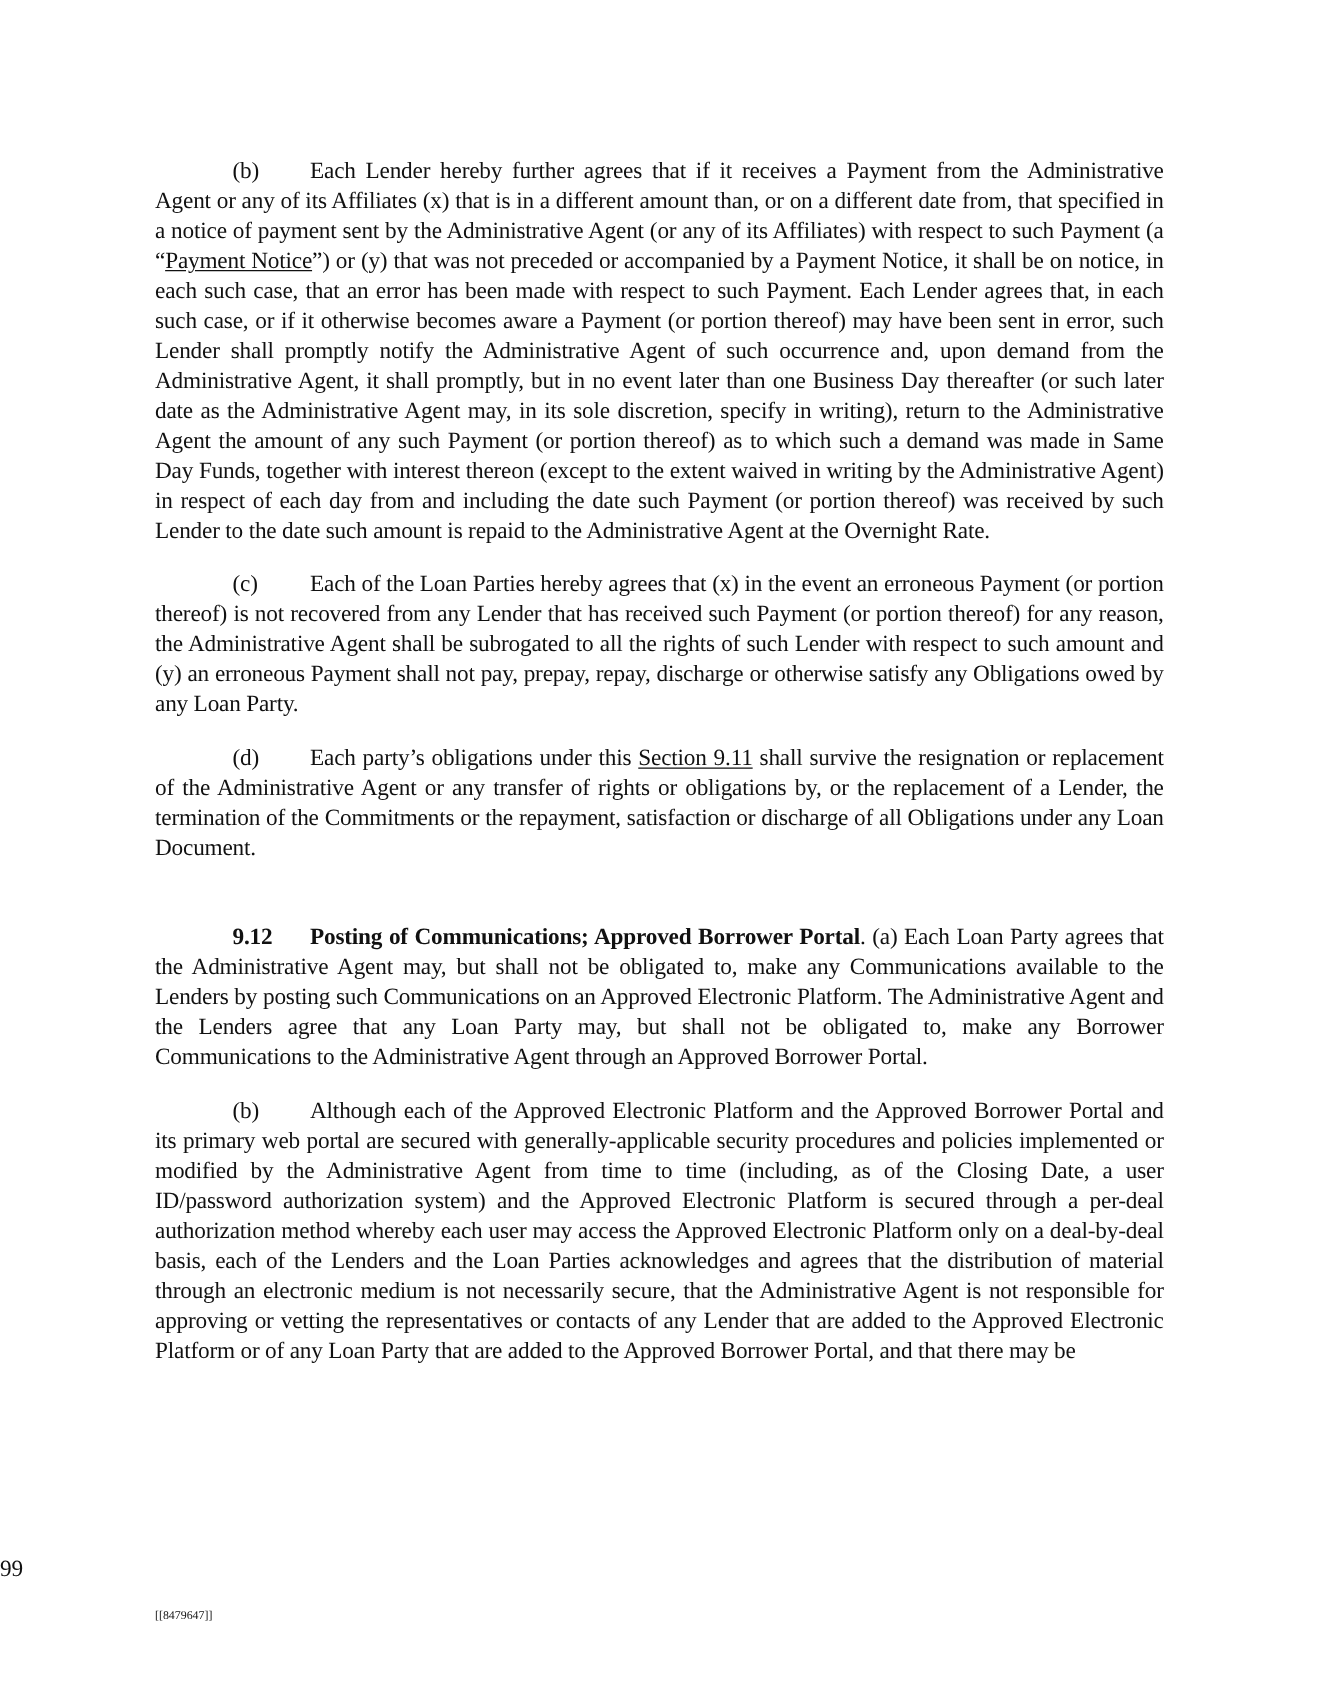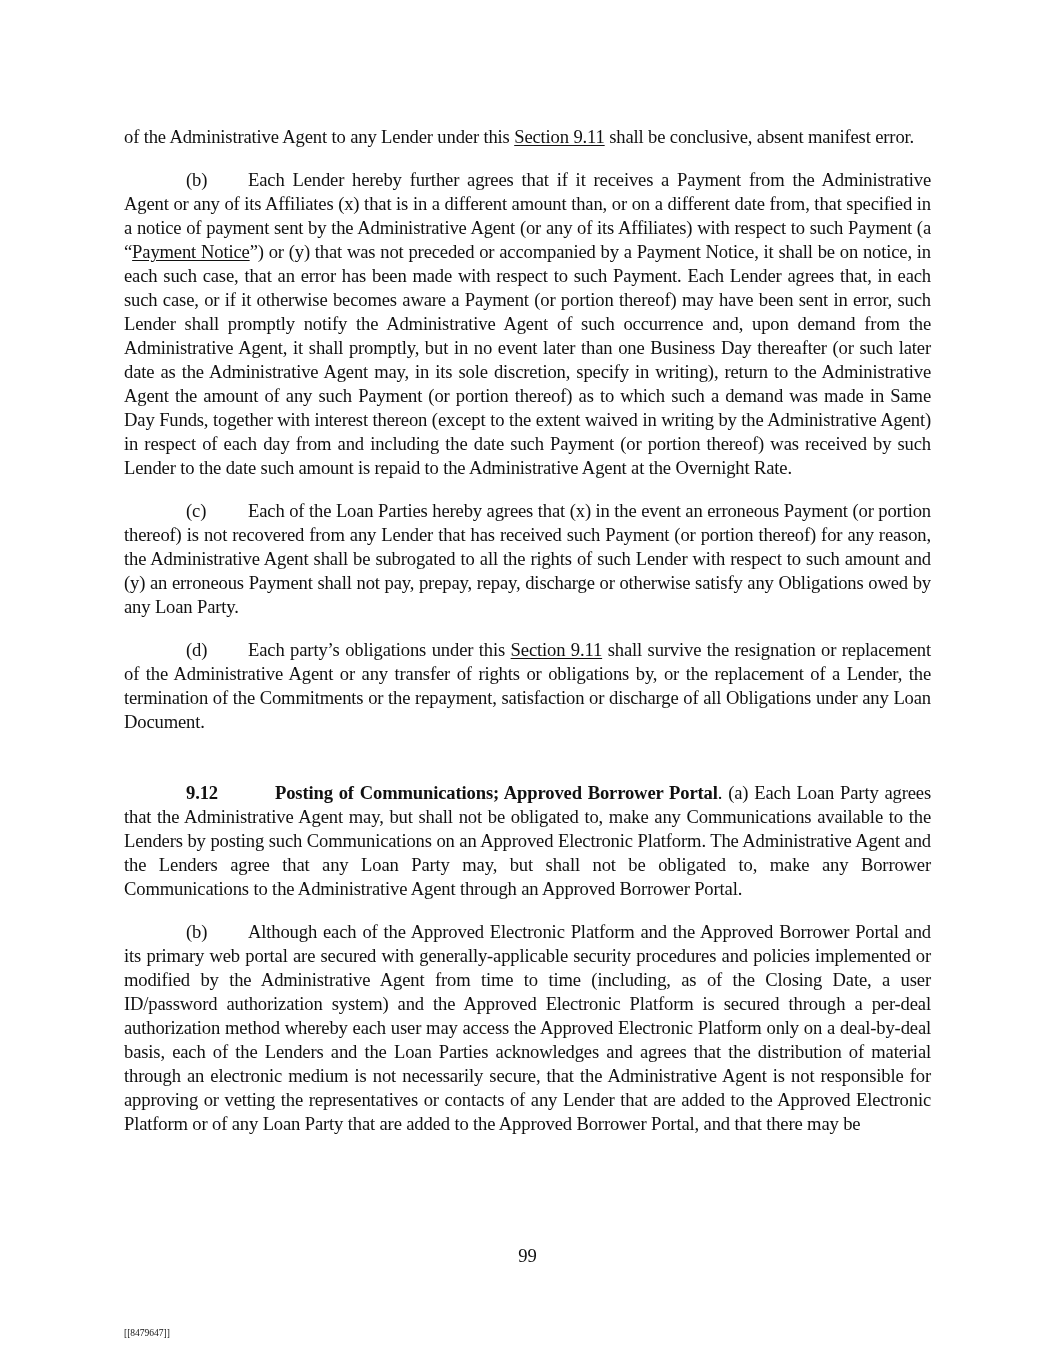--- a/index.html
+++ b/index.html
@@ -25,45 +25,42 @@
     font-size: 18.6px;
     line-height: 24px;
     text-align: justify;
     margin: 0 0 19px 0;
     letter-spacing: -0.15px;
   }
   .para.first { margin-bottom: 19px; }
   .indent { display: inline-block; width: 62px; }
   .label { display: inline-block; width: 62px; }
   .u { text-decoration: underline; text-underline-offset: 2px; }
-  .b { font-weight: bold; margin-left: 27px; }
+  .b { font-weight: bold; }
   .secnum { display: inline-block; width: 62px; font-weight: bold; margin-top: 28px; }
   .page-number {
     position: absolute;
     top: 1245px;
     left: 0;
     width: 1055px;
-    text-align: center;
     font-size: 18.6px;
   }
   .doc-id {
     position: absolute;
     top: 1288px;
     left: 124px;
     font-size: 9.5px;
     font-family: "Liberation Serif", serif;
-    margin-top: 40px;
   }
 </style>
 </head>
 <body>
 
 <div class="page">
 
-  <p class="para first"><span>of the Administrative Agent to any Lender under this </span><span class="u">Section 9.11</span><span> shall be conclusive, absent manifest error.</span></p>
 
   <p class="para"><span class="indent"></span><span class="label">(b)</span><span>Each Lender hereby further agrees that if it receives a Payment from the Administrative Agent or any of its Affiliates (x) that is in a different amount than, or on a different date from, that specified in a notice of payment sent by the Administrative Agent (or any of its Affiliates) with respect to such Payment (a “</span><span class="u">Payment Notice</span><span>”) or (y) that was not preceded or accompanied by a Payment Notice, it shall be on notice, in each such case, that an error has been made with respect to such Payment.  Each Lender agrees that, in each such case, or if it otherwise becomes aware a Payment (or portion thereof) may have been sent in error, such Lender shall promptly notify the Administrative Agent of such occurrence and, upon demand from the Administrative Agent, it shall promptly, but in no event later than one Business Day thereafter (or such later date as the Administrative Agent may, in its sole discretion, specify in writing), return to the Administrative Agent the amount of any such Payment (or portion thereof) as to which such a demand was made in Same Day Funds, together with interest thereon (except to the extent waived in writing by the Administrative Agent) in respect of each day from and including the date such Payment (or portion thereof) was received by such Lender to the date such amount is repaid to the Administrative Agent at the Overnight Rate.</span></p>
 
   <p class="para"><span class="indent"></span><span class="label">(c)</span><span>Each of the Loan Parties hereby agrees that (x) in the event an erroneous Payment (or portion thereof) is not recovered from any Lender that has received such Payment (or portion thereof) for any reason, the Administrative Agent shall be subrogated to all the rights of such Lender with respect to such amount and (y) an erroneous Payment shall not pay, prepay, repay, discharge or otherwise satisfy any Obligations owed by any Loan Party.</span></p>
 
   <p class="para"><span class="indent"></span><span class="label">(d)</span><span>Each party’s obligations under this </span><span class="u">Section 9.11</span><span> shall survive the resignation or replacement of the Administrative Agent or any transfer of rights or obligations by, or the replacement of a Lender, the termination of the Commitments or the repayment, satisfaction or discharge of all Obligations under any Loan Document.</span></p>
 
   <p class="para"><span class="indent"></span><span class="secnum">9.12</span><span class="b">Posting of Communications; Approved Borrower Portal</span><span>.  (a) Each Loan Party agrees that the Administrative Agent may, but shall not be obligated to, make any Communications available to the Lenders by posting such Communications on an Approved Electronic Platform. The Administrative Agent and the Lenders agree that any Loan Party may, but shall not be obligated to, make any Borrower Communications to the Administrative Agent through an Approved Borrower Portal.</span></p>
 
   <p class="para"><span class="indent"></span><span class="label">(b)</span><span>Although each of the Approved Electronic Platform and the Approved Borrower Portal and its primary web portal are secured with generally-applicable security procedures and policies implemented or modified by the Administrative Agent from time to time (including, as of the Closing Date, a user ID/password authorization system) and the Approved Electronic Platform is secured through a per-deal authorization method whereby each user may access the Approved Electronic Platform only on a deal-by-deal basis, each of the Lenders and the Loan Parties acknowledges and agrees that the distribution of material through an electronic medium is not necessarily secure, that the Administrative Agent is not responsible for approving or vetting the representatives or contacts of any Lender that are added to the Approved Electronic Platform or of any Loan Party that are added to the Approved Borrower Portal, and that there may be</span></p>

